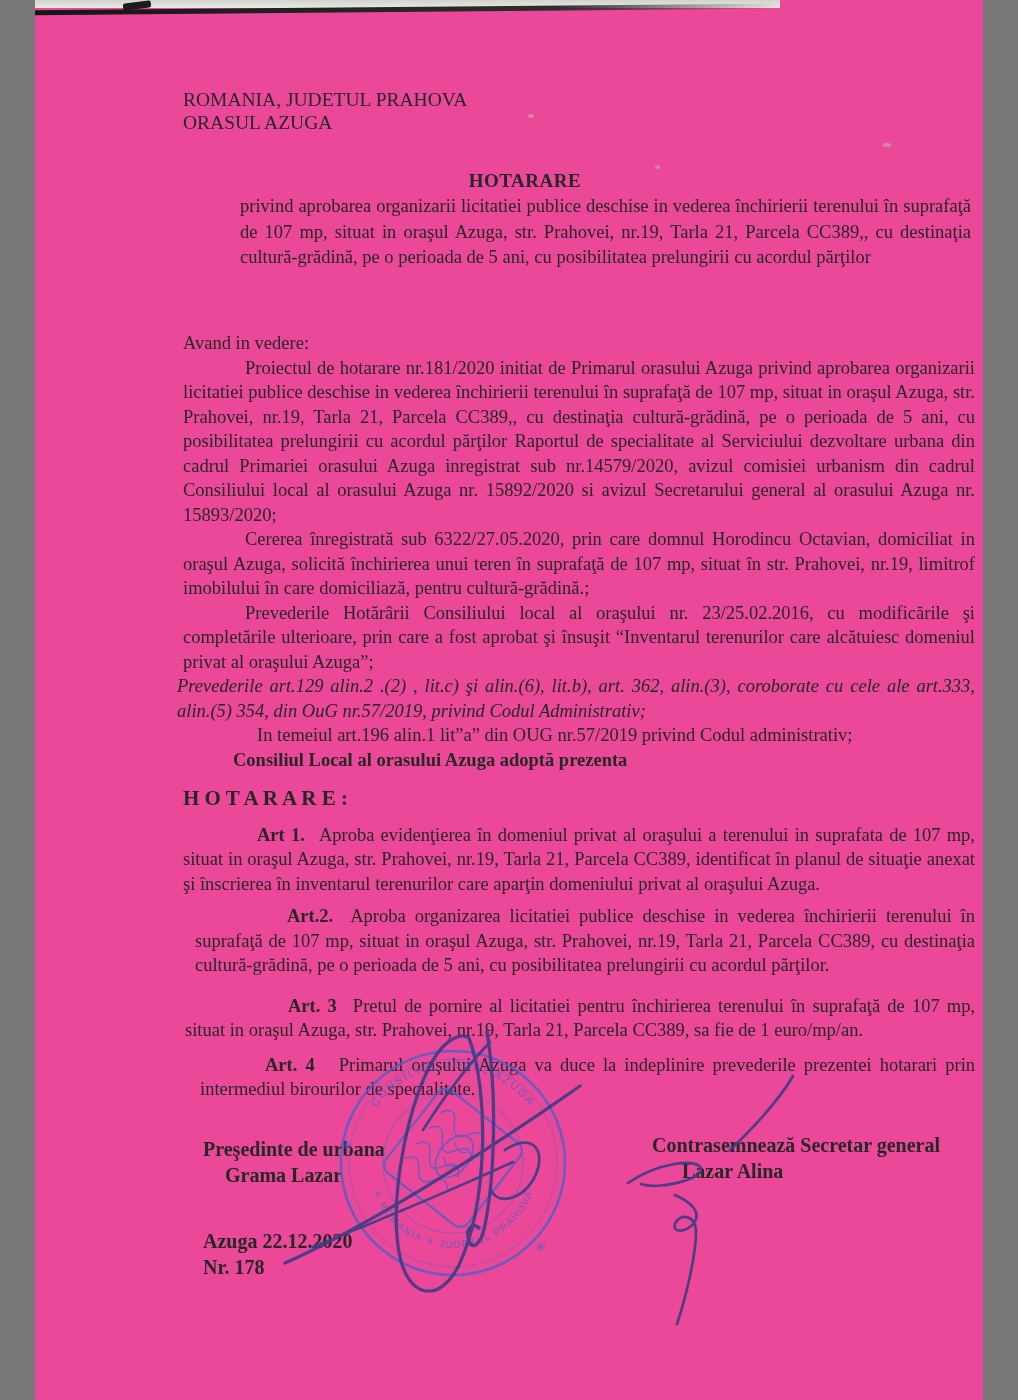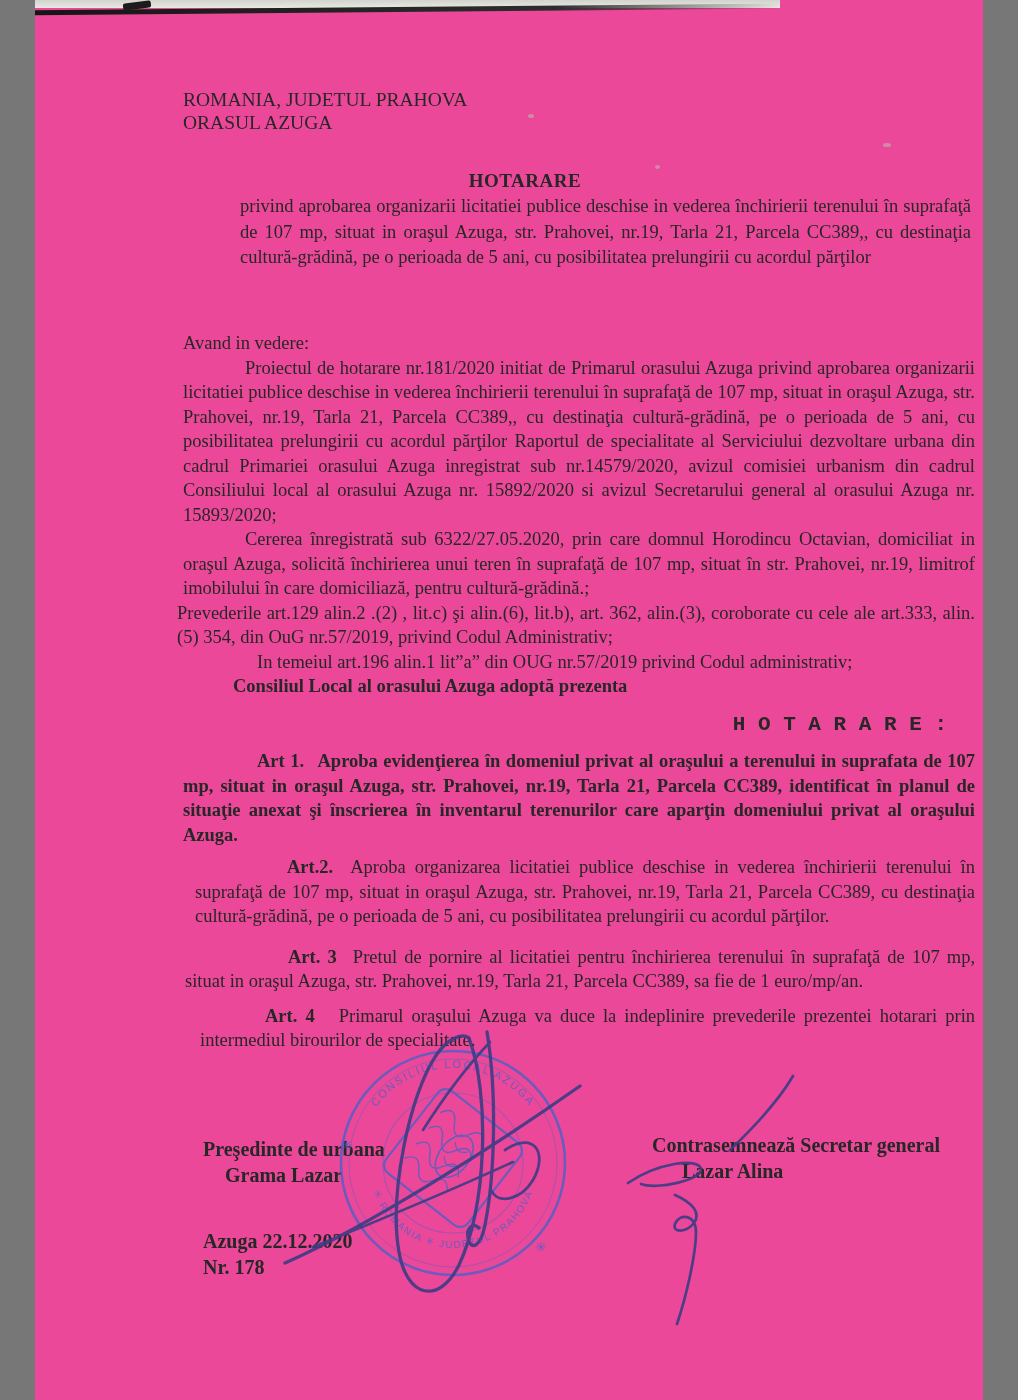--- a/index.html
+++ b/index.html
@@ -28,27 +28,27 @@
   .title{position:absolute;left:140px;top:170px;width:700px;text-align:center;
     font-weight:bold;font-size:19px;letter-spacing:.5px;}
   .subtitle{position:absolute;left:205px;top:194px;width:731px;margin:0;
     font-size:18.5px;line-height:25.5px;text-align:justify;}
 
   .docbody{position:absolute;left:148px;top:331px;width:792px;
     font-size:18.5px;line-height:24.5px;}
   .docbody p{margin:0;text-align:justify;}
   .intro{text-align:center;}
   .ind{text-indent:62px;font-family:Liberation Serif, serif;}
-  .noind{margin-left:-6px !important;}
+  .noind{margin-left:-6px !important;font-style:italic;}
   .in2{text-indent:74px;}
   .adoption{text-indent:50px;font-weight:bold;text-align:center;}
-  .decision-heading{text-align:right;font-weight:bold;font-size:21px;
-    padding-right:28px;margin:14px 0 12px 0;font-family:Liberation Mono, monospace;}
+  .decision-heading{text-align:left;font-weight:bold;font-size:21px;
+    padding-right:28px;margin:14px 0 12px 0;}
   .art b{margin-right:9px;}
-  .art1{text-indent:74px;margin-bottom:8px !important;font-weight:bold;}
+  .art1{text-indent:74px;margin-bottom:8px !important;}
   .art2{margin-left:12px !important;text-indent:92px;margin-bottom:16px !important;}
   .art3{margin-left:2px !important;text-indent:103px;margin-bottom:10px !important;}
   .art4{margin-left:17px !important;text-indent:65px;}
   .art4 b{margin-right:16px;}
 
   .sigblock{position:absolute;font-size:20px;font-weight:bold;line-height:26px;}
   .sig-name{margin-left:22px;}
   .sig-name-r{margin-left:30px;}
   .footerblock{position:absolute;left:168px;top:1228px;font-size:20px;
     font-weight:bold;line-height:26px;}
@@ -74,20 +74,21 @@
     <div>ORASUL  AZUGA</div>
   </div>
 
   <div class="title">HOTARARE</div>
   <p class="subtitle">privind aprobarea organizarii licitatiei publice deschise in vederea închirierii terenului în suprafaţă  de 107 mp, situat in oraşul Azuga, str. Prahovei, nr.19, Tarla 21, Parcela CC389,, cu destinaţia cultură-grădină, pe o perioada de 5 ani, cu posibilitatea prelungirii cu acordul părţilor</p>
 
   <div class="docbody">
     <p class="intro">Avand in vedere:</p>
     <p class="ind">Proiectul de hotarare nr.181/2020 initiat de Primarul orasului Azuga privind aprobarea organizarii licitatiei publice deschise in vederea închirierii terenului în suprafaţă  de 107 mp, situat in oraşul Azuga, str. Prahovei, nr.19, Tarla 21, Parcela CC389,,  cu destinaţia cultură-grădină, pe o perioada de 5 ani, cu posibilitatea prelungirii cu acordul părţilor Raportul de specialitate al Serviciului dezvoltare urbana din cadrul Primariei orasului Azuga inregistrat sub nr.14579/2020, avizul comisiei  urbanism din cadrul Consiliului local al orasului Azuga nr. 15892/2020 si avizul Secretarului general al orasului Azuga nr. 15893/2020;</p>
     <p class="ind">Cererea înregistrată sub 6322/27.05.2020, prin care  domnul Horodincu Octavian, domiciliat in oraşul Azuga, solicită închirierea unui teren în suprafaţă de 107 mp, situat în str. Prahovei, nr.19, limitrof imobilului în care domiciliază, pentru cultură-grădină.;</p>
+    <p class="ind">Prevederile Hotărârii Consiliului local al oraşului nr. 23/25.02.2016, cu modificările şi completările ulterioare, prin care a fost aprobat şi însuşit “Inventarul terenurilor care alcătuiesc domeniul privat al oraşului Azuga”;</p>
     <p class="noind">Prevederile art.129 alin.2 .(2) , lit.c) şi alin.(6), lit.b), art. 362, alin.(3), coroborate cu cele ale art.333, alin.(5)  354, din OuG nr.57/2019, privind Codul Administrativ;</p>
     <p class="in2">In temeiul art.196 alin.1 lit”a” din OUG nr.57/2019 privind Codul administrativ;</p>
     <p class="adoption">Consiliul Local al orasului Azuga adoptă prezenta</p>
 
     <div class="decision-heading">H O T A R A R E :</div>
 
     <p class="art art1"><b>Art 1.</b> <span>Aproba evidenţierea în domeniul privat al oraşului a terenului  in suprafata de 107 mp,  situat in oraşul Azuga, str. Prahovei, nr.19, Tarla 21, Parcela CC389, identificat în planul de situaţie anexat  şi înscrierea în inventarul  terenurilor care aparţin domeniului privat al oraşului Azuga.</span></p>
     <p class="art art2"><b>Art.2.</b> <span>Aproba  organizarea licitatiei publice deschise in vederea închirierii terenului în suprafaţă  de 107 mp, situat in oraşul Azuga, str. Prahovei, nr.19, Tarla 21, Parcela CC389,  cu destinaţia cultură-grădină, pe o perioada de 5 ani, cu posibilitatea prelungirii cu acordul părţilor.</span></p>
     <p class="art art3"><b>Art. 3</b> <span>Pretul de pornire al licitatiei pentru închirierea terenului în suprafaţă de 107 mp, situat in oraşul Azuga, str. Prahovei, nr.19, Tarla 21, Parcela CC389, sa fie de 1 euro/mp/an.</span></p>
     <p class="art art4"><b>Art. 4</b> <span>Primarul oraşului Azuga va duce la indeplinire prevederile prezentei hotarari prin intermediul birourilor de specialitate.</span></p>

